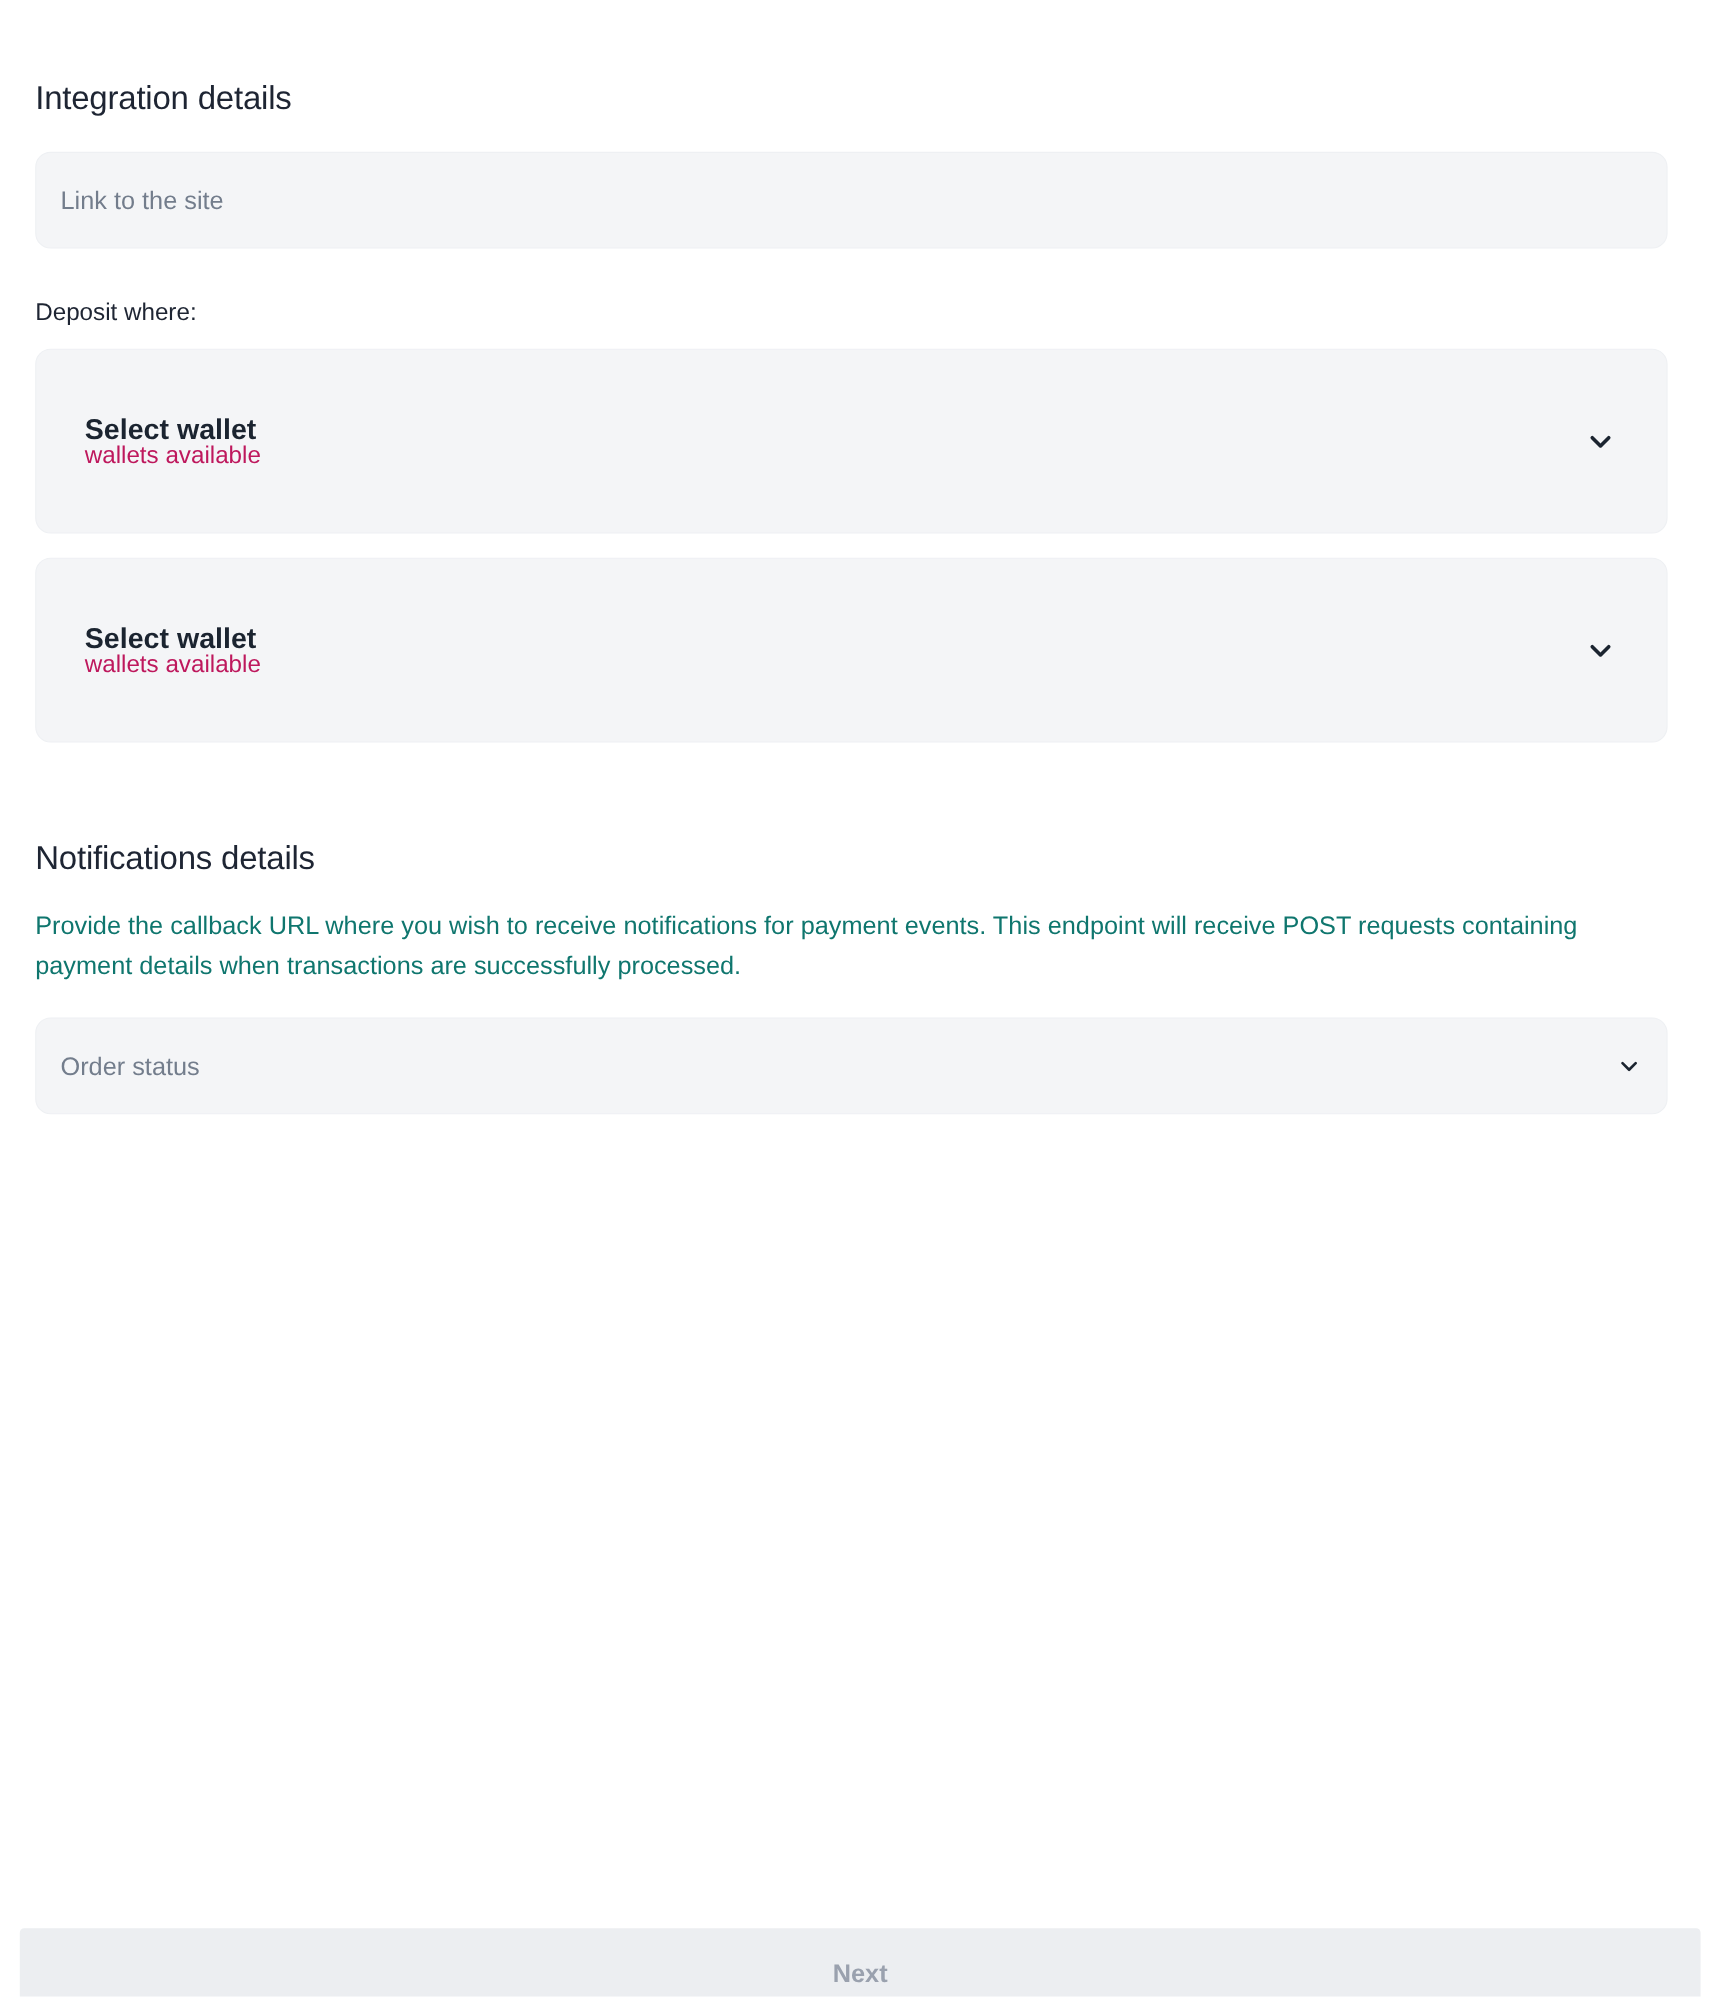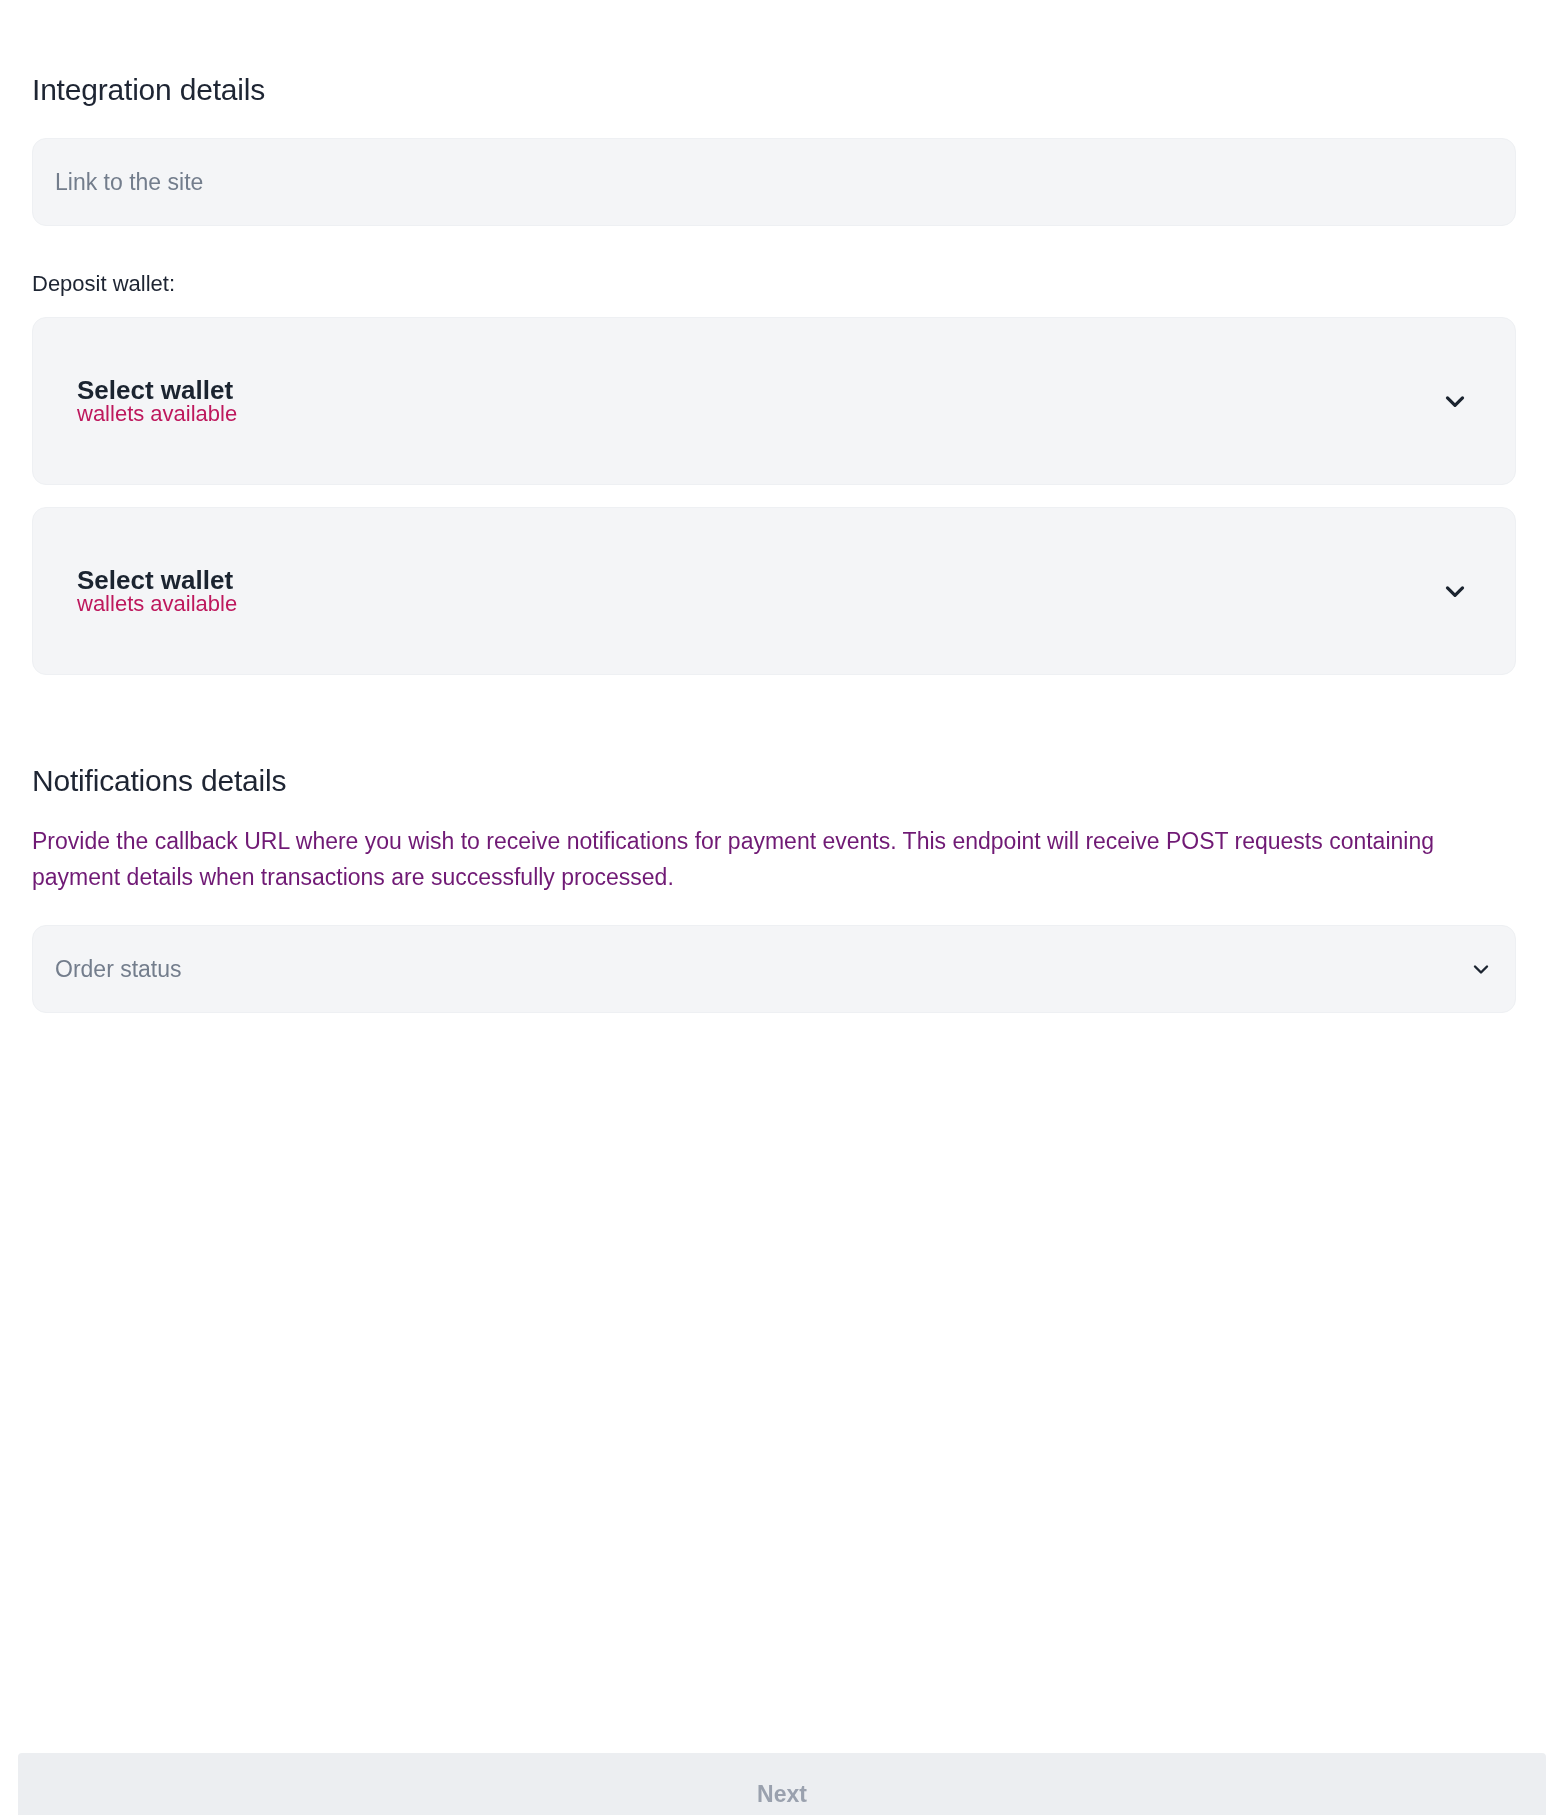--- a/index.html
+++ b/index.html
@@ -101,21 +101,21 @@
   .chevron-lg { width: 30px; height: 30px; display: block; flex: none; }
   .chevron-sm { width: 24px; height: 24px; display: block; flex: none; }
 
   
   #notifications-title { margin-top: 88px; }
 
   .section-desc {
     margin-top: 25px;
     font-size: 23px;
     line-height: 1.55;
-    color: #701a75;
+    color: #0f766e;
     font-weight: 400;
     max-width: 1440px;
   }
 
   #order-callback-field { margin-top: 55px; }
 
   .select-field {
     width: 1484px;
     height: 88px;
     background: #f4f5f7;
@@ -159,21 +159,21 @@
 
 <div class="page">
 
   <h1 class="section-title" id="integration-title">Integration details</h1>
 
 
   <div class="field" id="site-link-field">
     <span class="field-placeholder">Link to the site</span>
   </div>
 
-  <div class="field-label" id="deposit-wallet-label">Deposit wallet:</div>
+  <div class="field-label" id="deposit-wallet-label">Deposit where:</div>
 
   <div class="wallet-card" id="deposit-wallet-card">
     <div class="wallet-card-text">
       <span class="wallet-card-title">Select wallet</span>
       <span class="wallet-card-sub">wallets available</span>
     </div>
     <span>
       <svg class="chevron-lg" viewBox="0 0 24 24" fill="none" stroke="#1b2430" stroke-width="2.6" stroke-linecap="round" stroke-linejoin="round">
         <polyline points="6 9.5 12 15.5 18 9.5"></polyline>
       </svg>

